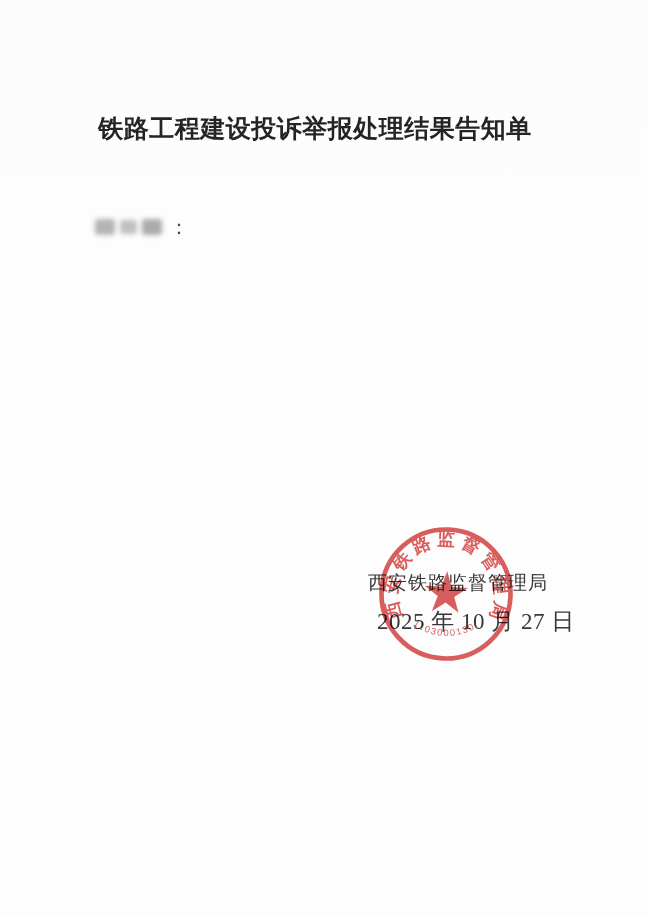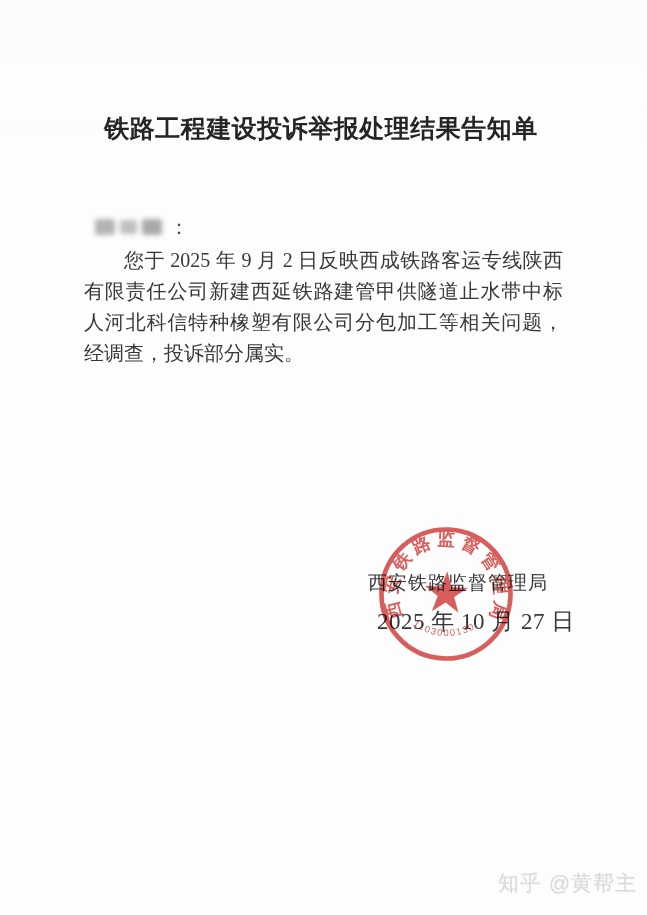--- a/index.html
+++ b/index.html
@@ -22,21 +22,20 @@
     top: 112px;
     left: 0;
     width: 630px;
     margin: 0;
     text-align: center;
     font-family: "Liberation Sans", "DejaVu Sans", sans-serif;
     font-size: 25px;
     font-weight: 700;
     letter-spacing: 0.5px;
     color: #242424;
-    padding-left: 6px;
   }
   .recipient {
     position: absolute;
     top: 215px;
     left: 95px;
     height: 24px;
     font-size: 20px;
     color: #4a4a4a;
     display: flex;
     align-items: center;
@@ -121,21 +120,20 @@
   <div class="recipient">
     <span class="redact">
       <i></i>
         <i></i>
         <i></i>
     </span>
     <span>：</span>
   </div>
 
   <div class="doc-body">
-    <p>您于 2025 年 9 月 2 日反映西成铁路客运专线陕西有限责任公司新建西延铁路建管甲供隧道止水带中标人河北科信特种橡塑有限公司分包加工等相关问题，经调查，投诉部分属实。</p>
   </div>
 
   <div class="sig-org">西安铁路监督管理局</div>
 
   <div class="sig-date">2025 年 10 月 27 日</div>
 
   <svg class="seal" viewBox="0 0 150 150">
     <circle cx="75" cy="75" r="62" fill="none" stroke="#d23c3a" stroke-width="4.5"></circle>
     <defs>
       <path id="sealArcTop" d="M 36.5,102 A 47,47 0 1 1 113.5,102" fill="none"></path>
@@ -143,15 +141,14 @@
     </defs>
     <text font-size="17" fill="#d23c3a" letter-spacing="5" font-family="Liberation Sans, DejaVu Sans, sans-serif" font-weight="600">
       <textPath href="#sealArcTop" startOffset="50%" text-anchor="middle">西安铁路监督管理局</textPath>
     </text>
     <text x="75" y="74" font-size="54" fill="#d23c3a" text-anchor="middle" dominant-baseline="central">★</text>
     <text font-size="9" fill="#d23c3a" letter-spacing="1.5" font-family="Liberation Sans, DejaVu Sans, sans-serif">
       <textPath href="#sealArcBottom" startOffset="50%" text-anchor="middle">1103000130</textPath>
     </text>
   </svg>
 
-  <div class="watermark">知乎 @黄帮主</div>
 
 </div>
 
 </body></html>

